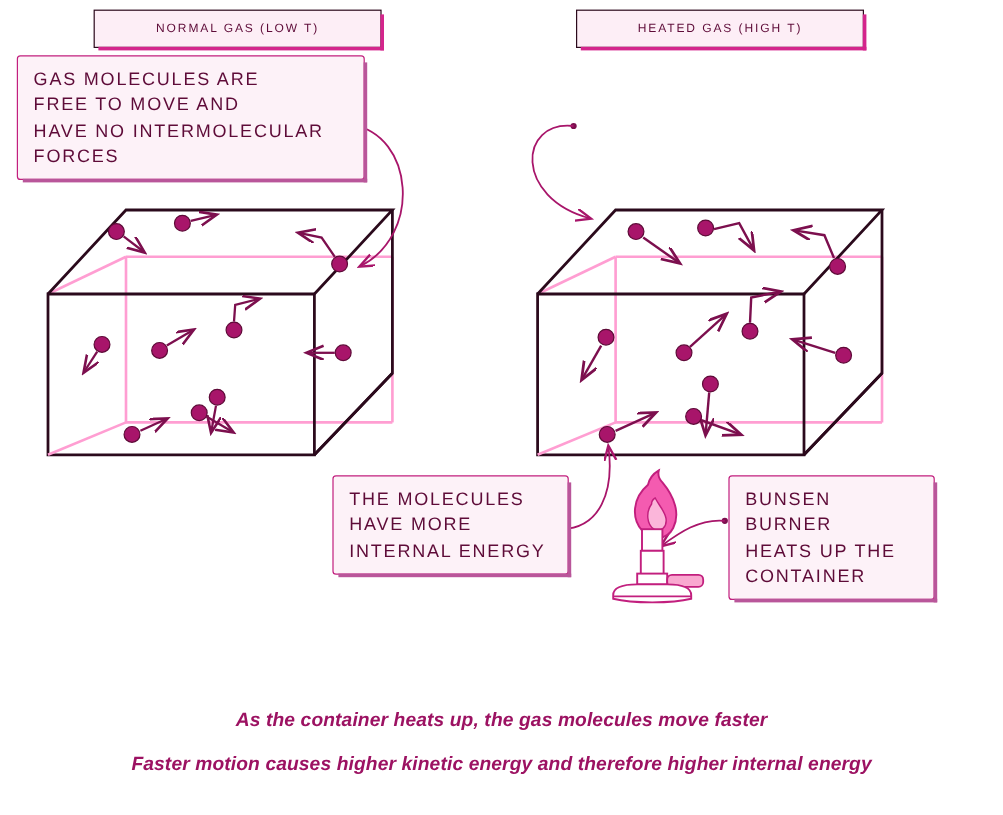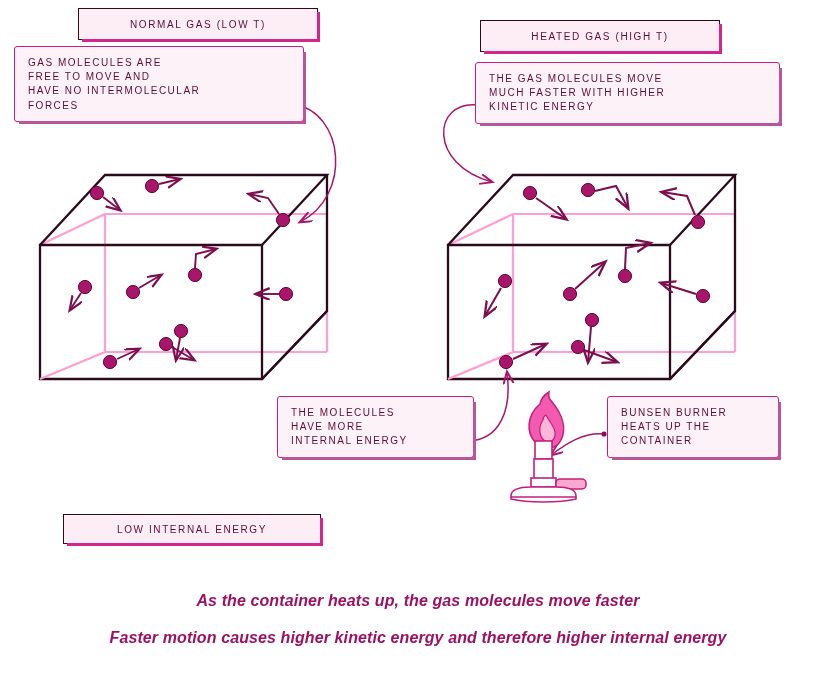--- a/index.html
+++ b/index.html
@@ -59,35 +59,35 @@
     content: "";
     position: absolute;
     top: 3px;
     bottom: -3px;
     right: -3px;
     width: 3px;
     background: #d4258c;
   }
 
   #header-left  { left: 78px;  top: 8px;  width: 240px; height: 32px; }
-  #header-right { left: 480px; top: 20px;  width: 240px; height: 32px; }
+  #header-right { left: 480px; top: 8px;  width: 240px; height: 32px; }
 
   
   #label-low  { left: 63px;  top: 514px; width: 258px; height: 30px; }
   #label-high { left: 477px; top: 514px; width: 248px; height: 30px; }
 
   
   .callout {
     position: absolute;
     background: #fdf2f8;
     border: 1.6px solid #c21f7e;
     box-sizing: border-box;
     padding: 9px 12px 8px 13px;
     letter-spacing: 1.5px;
-    font-size: 10px;
+    font-size: 15px;
     line-height: 1.42;
     color: #5e0b38;
     white-space: pre-line;
     border-radius: 3px;
   }
   .callout::after {
     content: "";
     position: absolute;
     left: 4px;
     right: -3px;
@@ -298,32 +298,28 @@
 
   <div class="header-box" id="header-left">NORMAL GAS (LOW T)</div>
 
   <div class="header-box" id="header-right">HEATED GAS (HIGH T)</div>
 
   <div class="callout" id="callout-free">GAS MOLECULES ARE
 FREE TO MOVE AND
 HAVE NO INTERMOLECULAR
 FORCES</div>
 
-  <div class="callout" id="callout-faster">THE GAS MOLECULES MOVE
-MUCH FASTER WITH HIGHER
-KINETIC ENERGY</div>
 
   <div class="callout" id="callout-bunsen">BUNSEN BURNER
 HEATS UP THE
 CONTAINER</div>
 
   <div class="callout" id="callout-internal">THE MOLECULES
 HAVE MORE
 INTERNAL ENERGY</div>
 
-  <div class="header-box" id="label-low">LOW INTERNAL ENERGY</div>
 
 
   <div class="caption" id="caption-1">As the container heats up, the gas molecules move faster</div>
 
   <div class="caption" id="caption-2">Faster motion causes higher kinetic energy and therefore higher internal energy</div>
 
 </div>
 
 </body></html>

